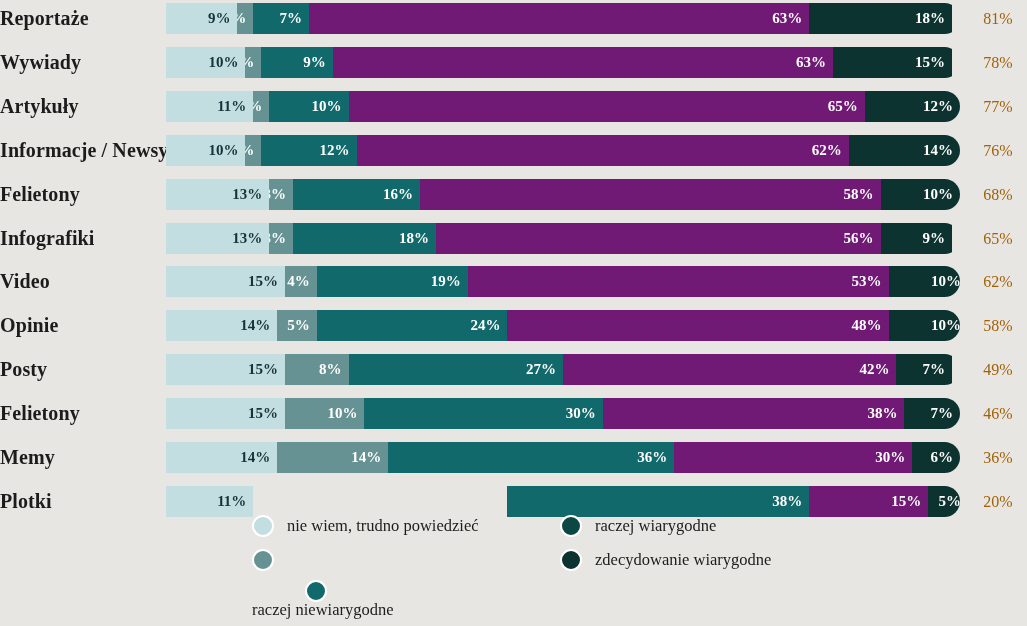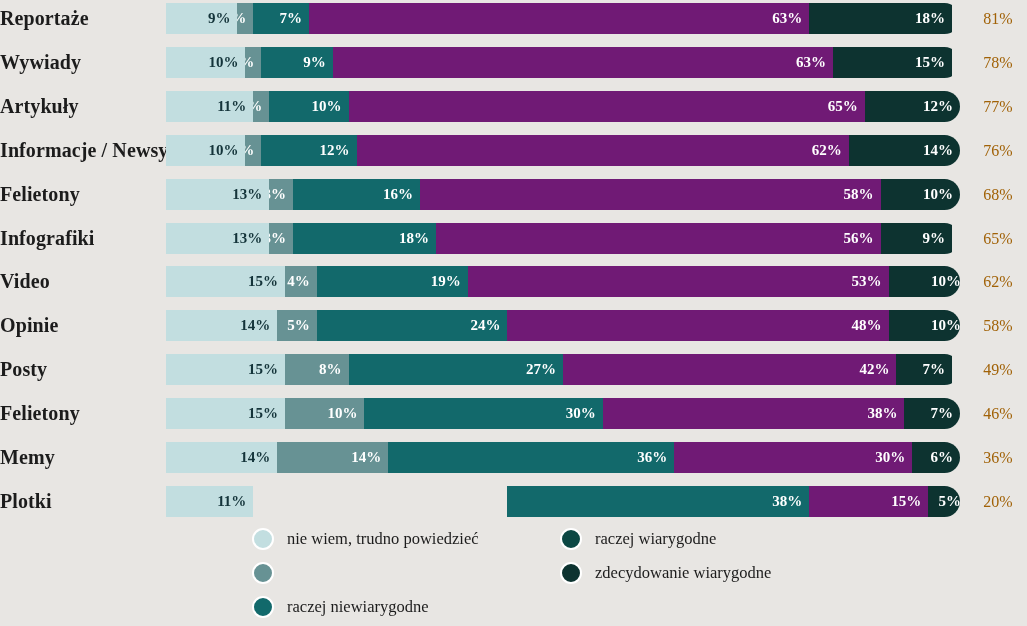--- a/index.html
+++ b/index.html
@@ -84,21 +84,21 @@
     line-height: 31px;
     text-align: center;
     font-size: 16px;
     color: #a16207;
     white-space: nowrap;
   }
 
   #legend {
     position: absolute;
     left: 0;
-    top: 523px;
+    top: 510px;
     width: 1027px;
     height: 103px;
   }
 
   .legend-item {
     position: absolute;
     height: 28px;
     display: flex;
     align-items: center;
     white-space: nowrap;
@@ -117,21 +117,21 @@
   .legend-text {
     font-size: 16.5px;
     color: #1c1c1c;
     line-height: 1;
   }
 
   .lg-col-a { left: 252px; }
   .lg-col-b { left: 560px; }
   .lg-r0 { top: 2px; }
   .lg-r1 { top: 36px; }
-  .lg-r2 { top: 70px; }
+  .lg-r2 { top: 70px; flex-direction: column; }
 </style>
 </head>
 <body>
 
 <div id="chart">
     <div class="row" style="top: 3px;">
       <div class="row-label">Reportaże</div>
       <div class="bar">
         <div class="seg s0" style="flex: 0 0 9%;">9%</div>
         <div class="seg s1" style="flex: 0 0 2%;">2%</div>

